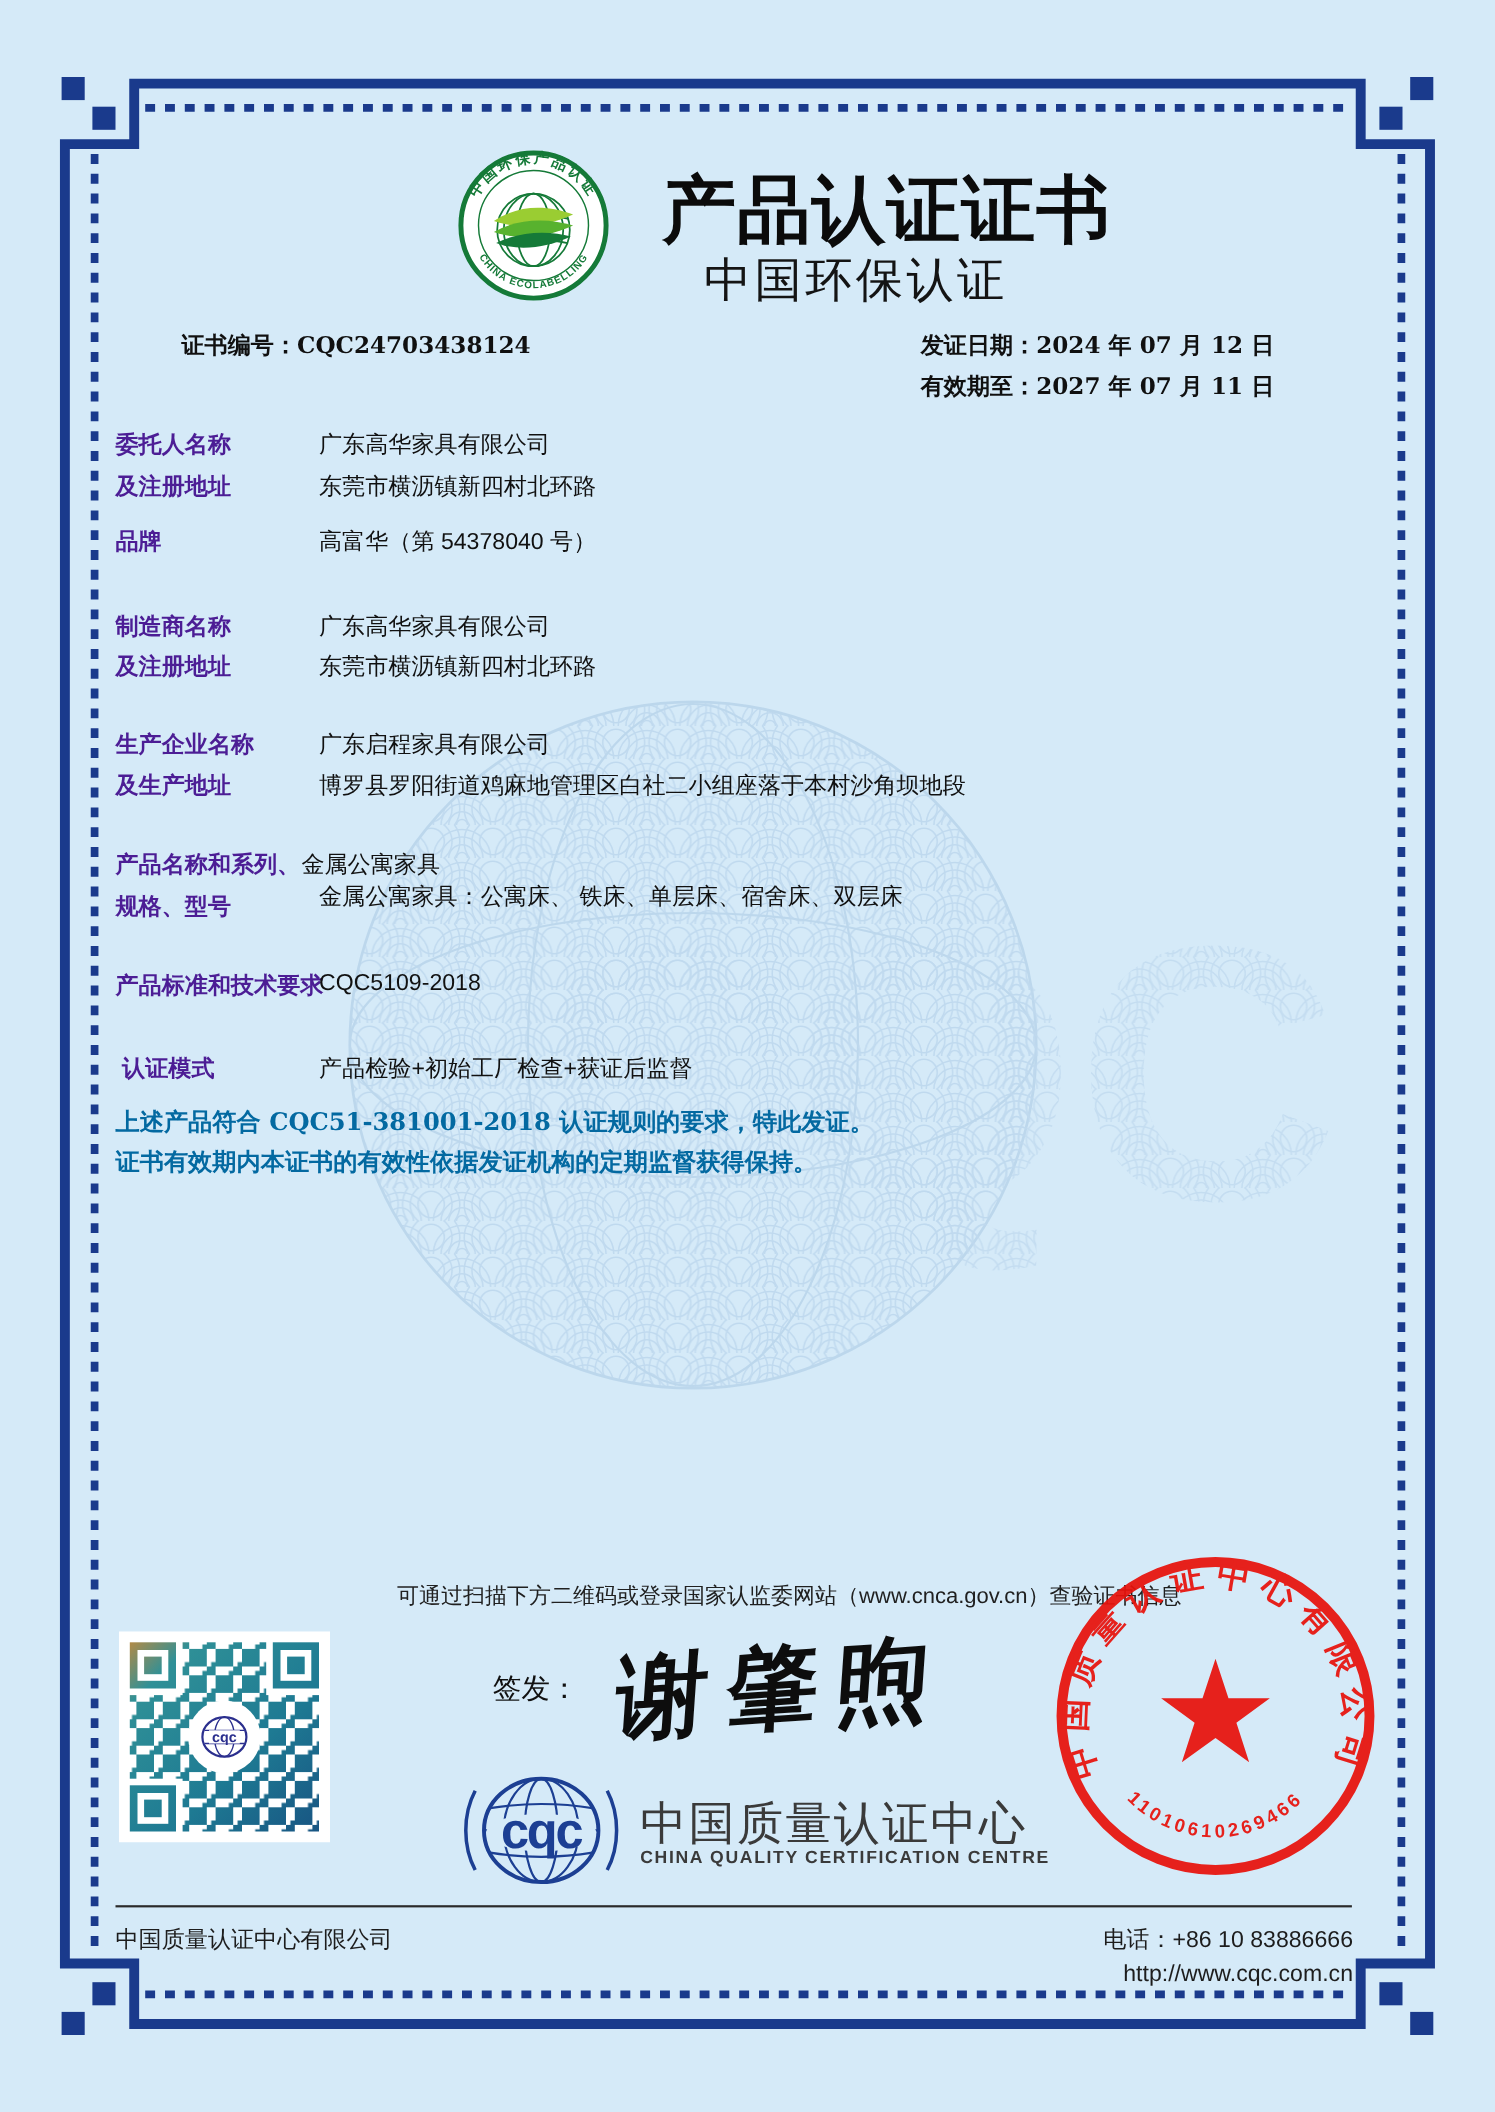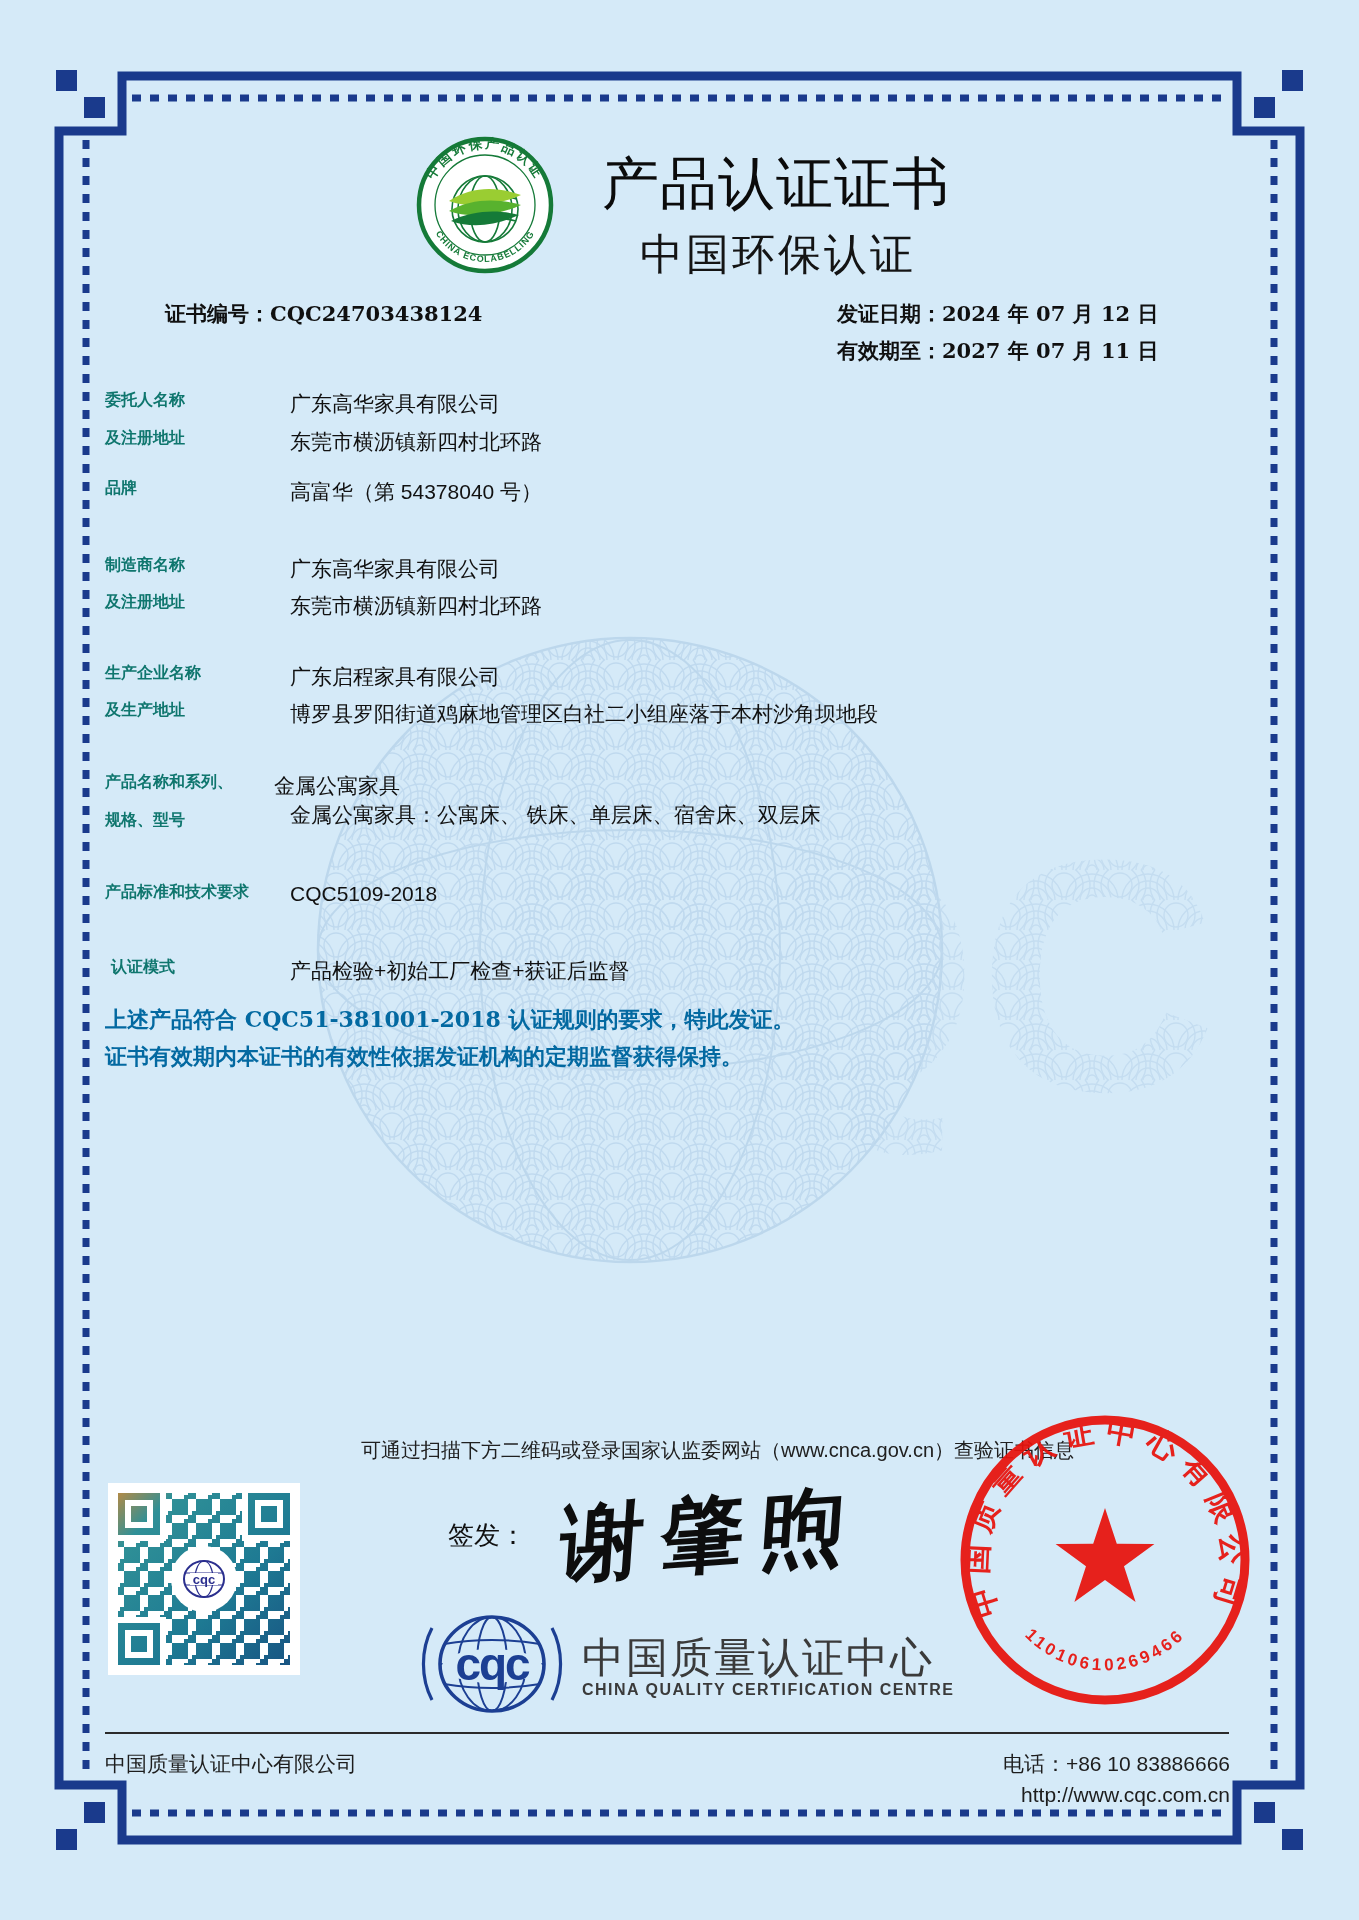--- a/index.html
+++ b/index.html
@@ -1,24 +1,24 @@
 <!DOCTYPE html>
 <html><head>
 <meta charset="utf-8">
 <style>
   html,body{margin:0;padding:0;background:#d5eaf8;}
   .page{position:relative;width:1359px;height:1920px;background:#d5eaf8;overflow:hidden;
         font-family:"Liberation Sans","DejaVu Sans",sans-serif;color:#141414;}
   .abs{position:absolute;}
   svg{display:block;}
-  .lbl{font-weight:bold;font-size:16px;color:#0f766e;}
+  .lbl{font-weight:bold;font-size:21px;color:#4c1d95;}
   .val{font-size:21px;color:#111;}
   .meta{font-family:"DejaVu Serif","Liberation Serif",serif;font-weight:600;font-size:21px;color:#101010;}
   .para{font-family:"DejaVu Serif","Liberation Serif",serif;font-weight:600;font-size:22px;color:#0369a1;}
-  .title{font-size:57px;font-weight:normal;color:#0b0b0b;letter-spacing:1px;}
+  .title{font-size:67px;font-weight:bold;color:#0b0b0b;letter-spacing:1px;}
   .subtitle{font-size:43px;font-weight:500;color:#141414;letter-spacing:3px;}
   .note{font-size:20px;color:#202020;}
   .sign-label{font-size:26px;color:#111;}
   .signature{font-family:"DejaVu Serif","Liberation Serif",serif;font-size:84px;font-weight:bold;color:#0d0d0d;
              letter-spacing:16px;transform:rotate(-4deg) skewX(-8deg);}
   .cqc-cn{font-size:42px;color:#3a3a3a;letter-spacing:2px;}
   .cqc-en{font-size:16px;font-weight:bold;color:#3a3a3a;letter-spacing:1.5px;}
   .foot{font-size:21px;color:#1d1d1d;line-height:31px;}
   .foot-r{text-align:right;}
   .sep{background:#2b2b2b;height:2px;}

